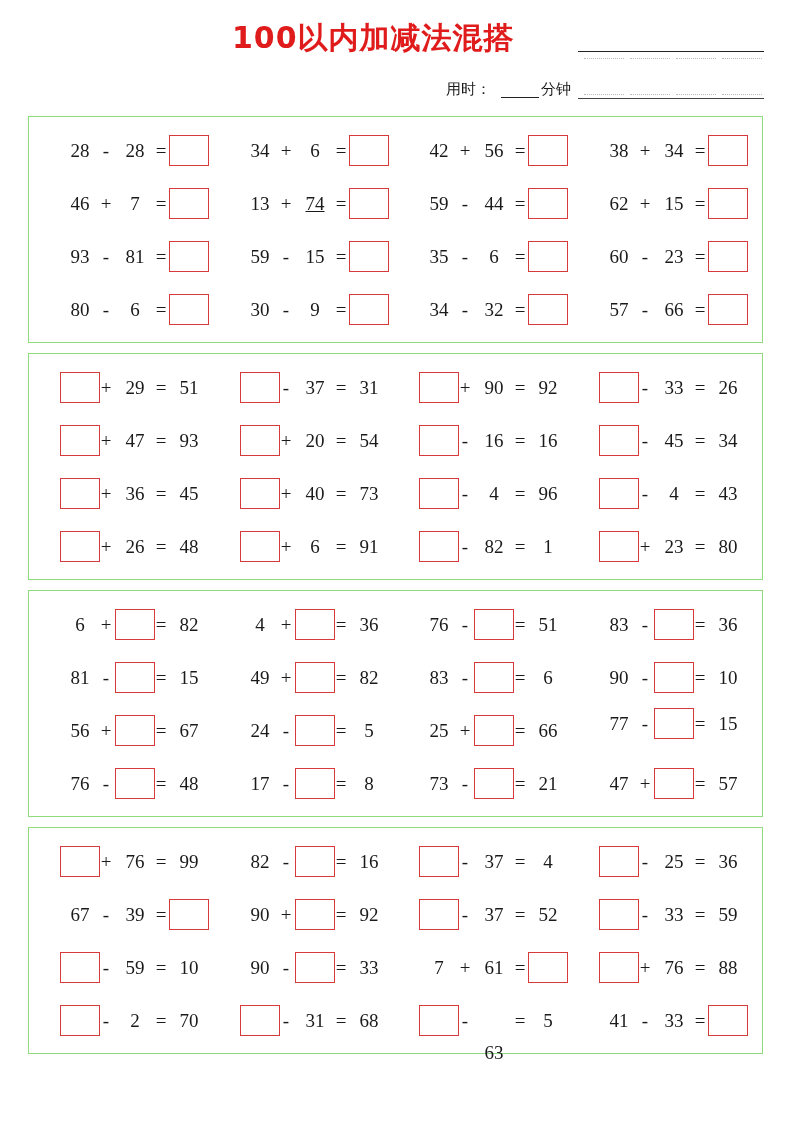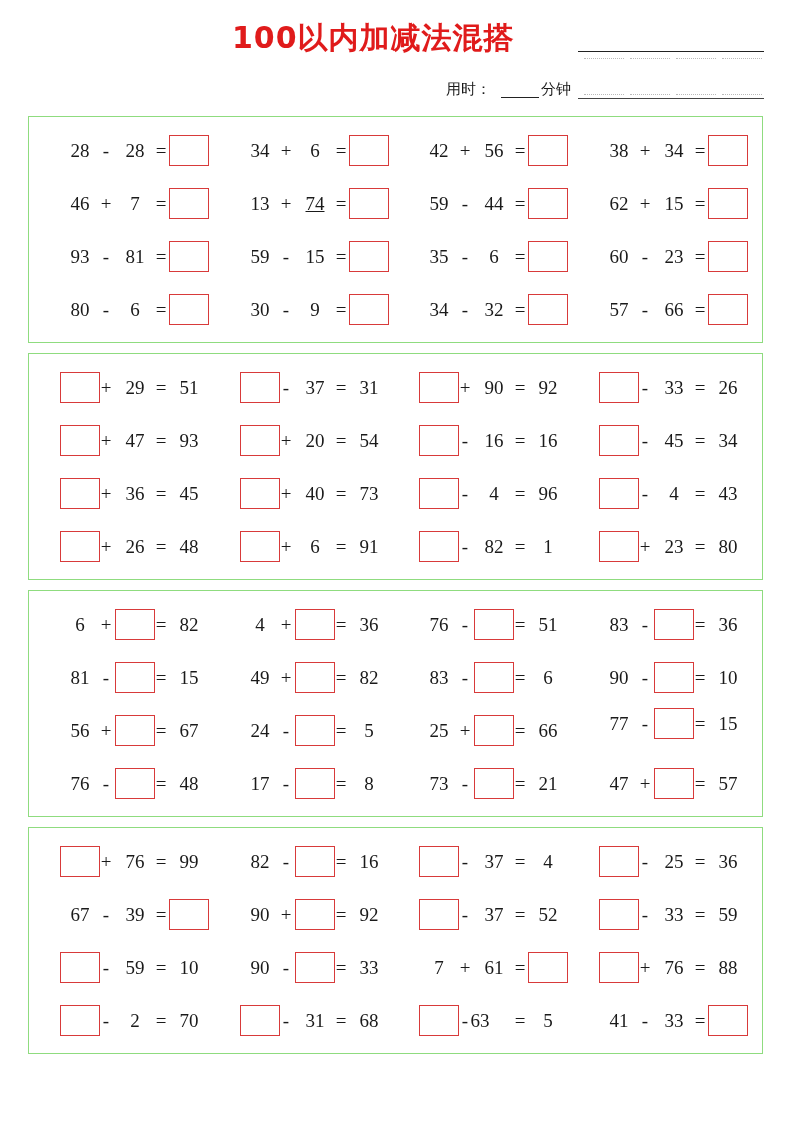--- a/index.html
+++ b/index.html
@@ -476,21 +476,21 @@
       <div class="eq" style="left: 197px; top: 177px;">
         <div class="box" style="left: 34px;"></div>
         <div class="slot" style="left: 60px;">-</div>
         <div class="slot" style="left: 89px;">31</div>
         <div class="slot" style="left: 115px;">=</div>
         <div class="slot" style="left: 143px;">68</div>
       </div>
       <div class="eq" style="left: 376px; top: 177px;">
         <div class="box" style="left: 34px;"></div>
         <div class="slot" style="left: 60px;">-</div>
-        <div class="slot" style="left: 75px;">63</div>
+        <div class="slot" style="left: 89px; margin-top: 32px;">63</div>
         <div class="slot" style="left: 115px;">=</div>
         <div class="slot" style="left: 143px;">5</div>
       </div>
       <div class="eq" style="left: 556px; top: 177px;">
         <div class="slot" style="left: 34px;">41</div>
         <div class="slot" style="left: 60px;">-</div>
         <div class="slot" style="left: 89px;">33</div>
         <div class="slot" style="left: 115px;">=</div>
         <div class="box" style="left: 143px;"></div>
       </div>

